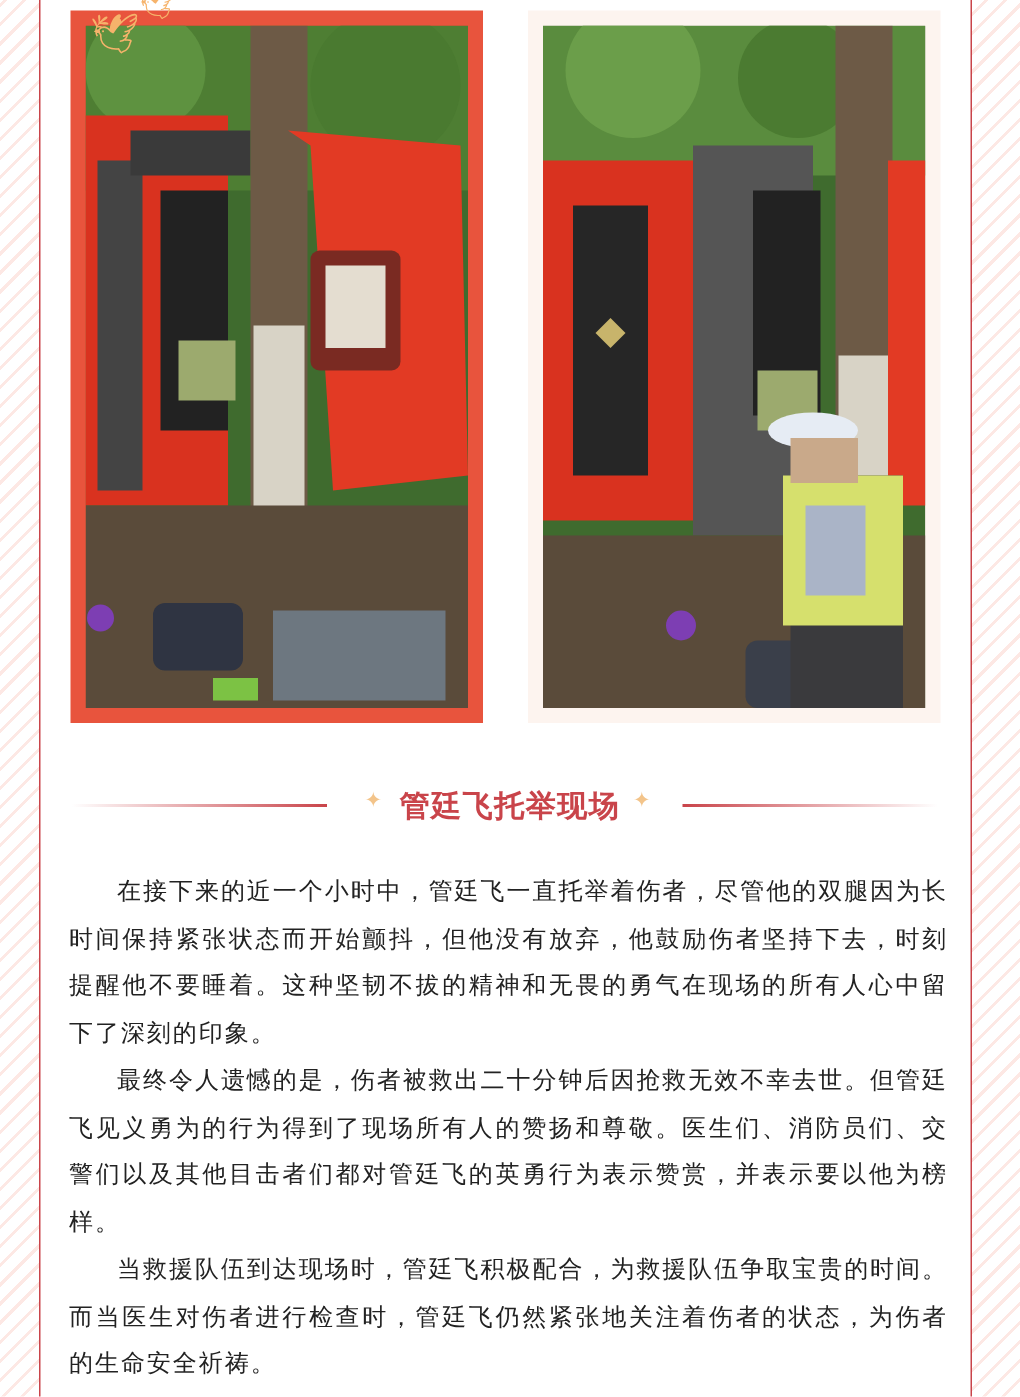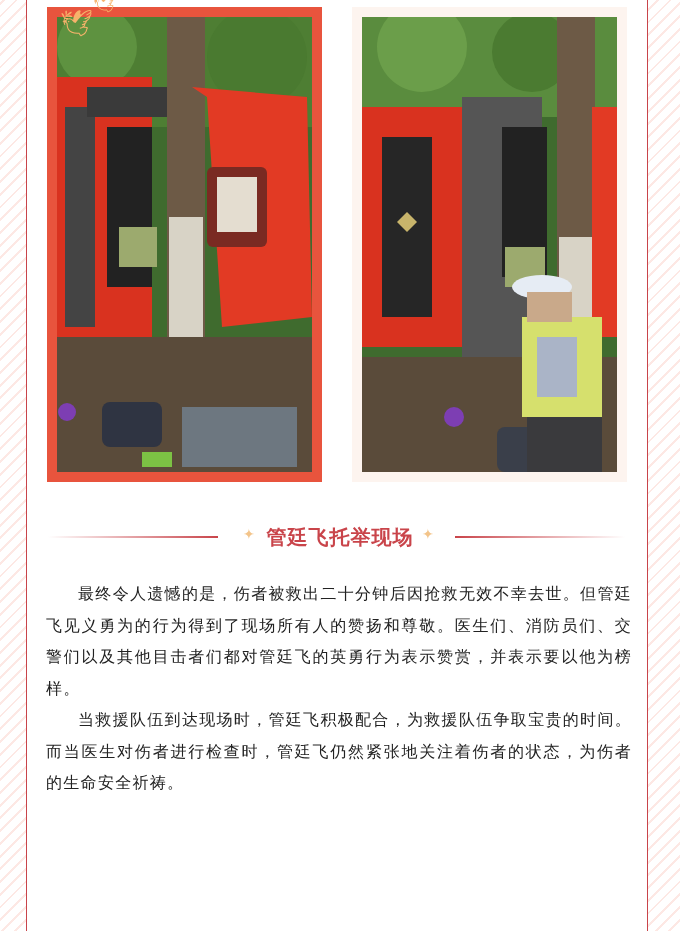--- a/index.html
+++ b/index.html
@@ -93,15 +93,16 @@
 
 <div class="section-title">
   <div class="hl l"></div>
   <span class="spark" style="left:243px;">✦</span>
   <div class="title-text">管廷飞托举现场</div>
   <span class="spark" style="left:422px;">✦</span>
   <div class="hl r"></div>
 </div>
 
 <div class="body-text">
+  <p>在接下来的近一个小时中，管廷飞一直托举着伤者，尽管他的双腿因为长时间保持紧张状态而开始颤抖，但他没有放弃，他鼓励伤者坚持下去，时刻提醒他不要睡着。这种坚韧不拔的精神和无畏的勇气在现场的所有人心中留下了深刻的印象。</p>
   <p>最终令人遗憾的是，伤者被救出二十分钟后因抢救无效不幸去世。但管廷飞见义勇为的行为得到了现场所有人的赞扬和尊敬。医生们、消防员们、交警们以及其他目击者们都对管廷飞的英勇行为表示赞赏，并表示要以他为榜样。</p>
   <p>当救援队伍到达现场时，管廷飞积极配合，为救援队伍争取宝贵的时间。而当医生对伤者进行检查时，管廷飞仍然紧张地关注着伤者的状态，为伤者的生命安全祈祷。</p>
 </div>
 
 </body></html>

